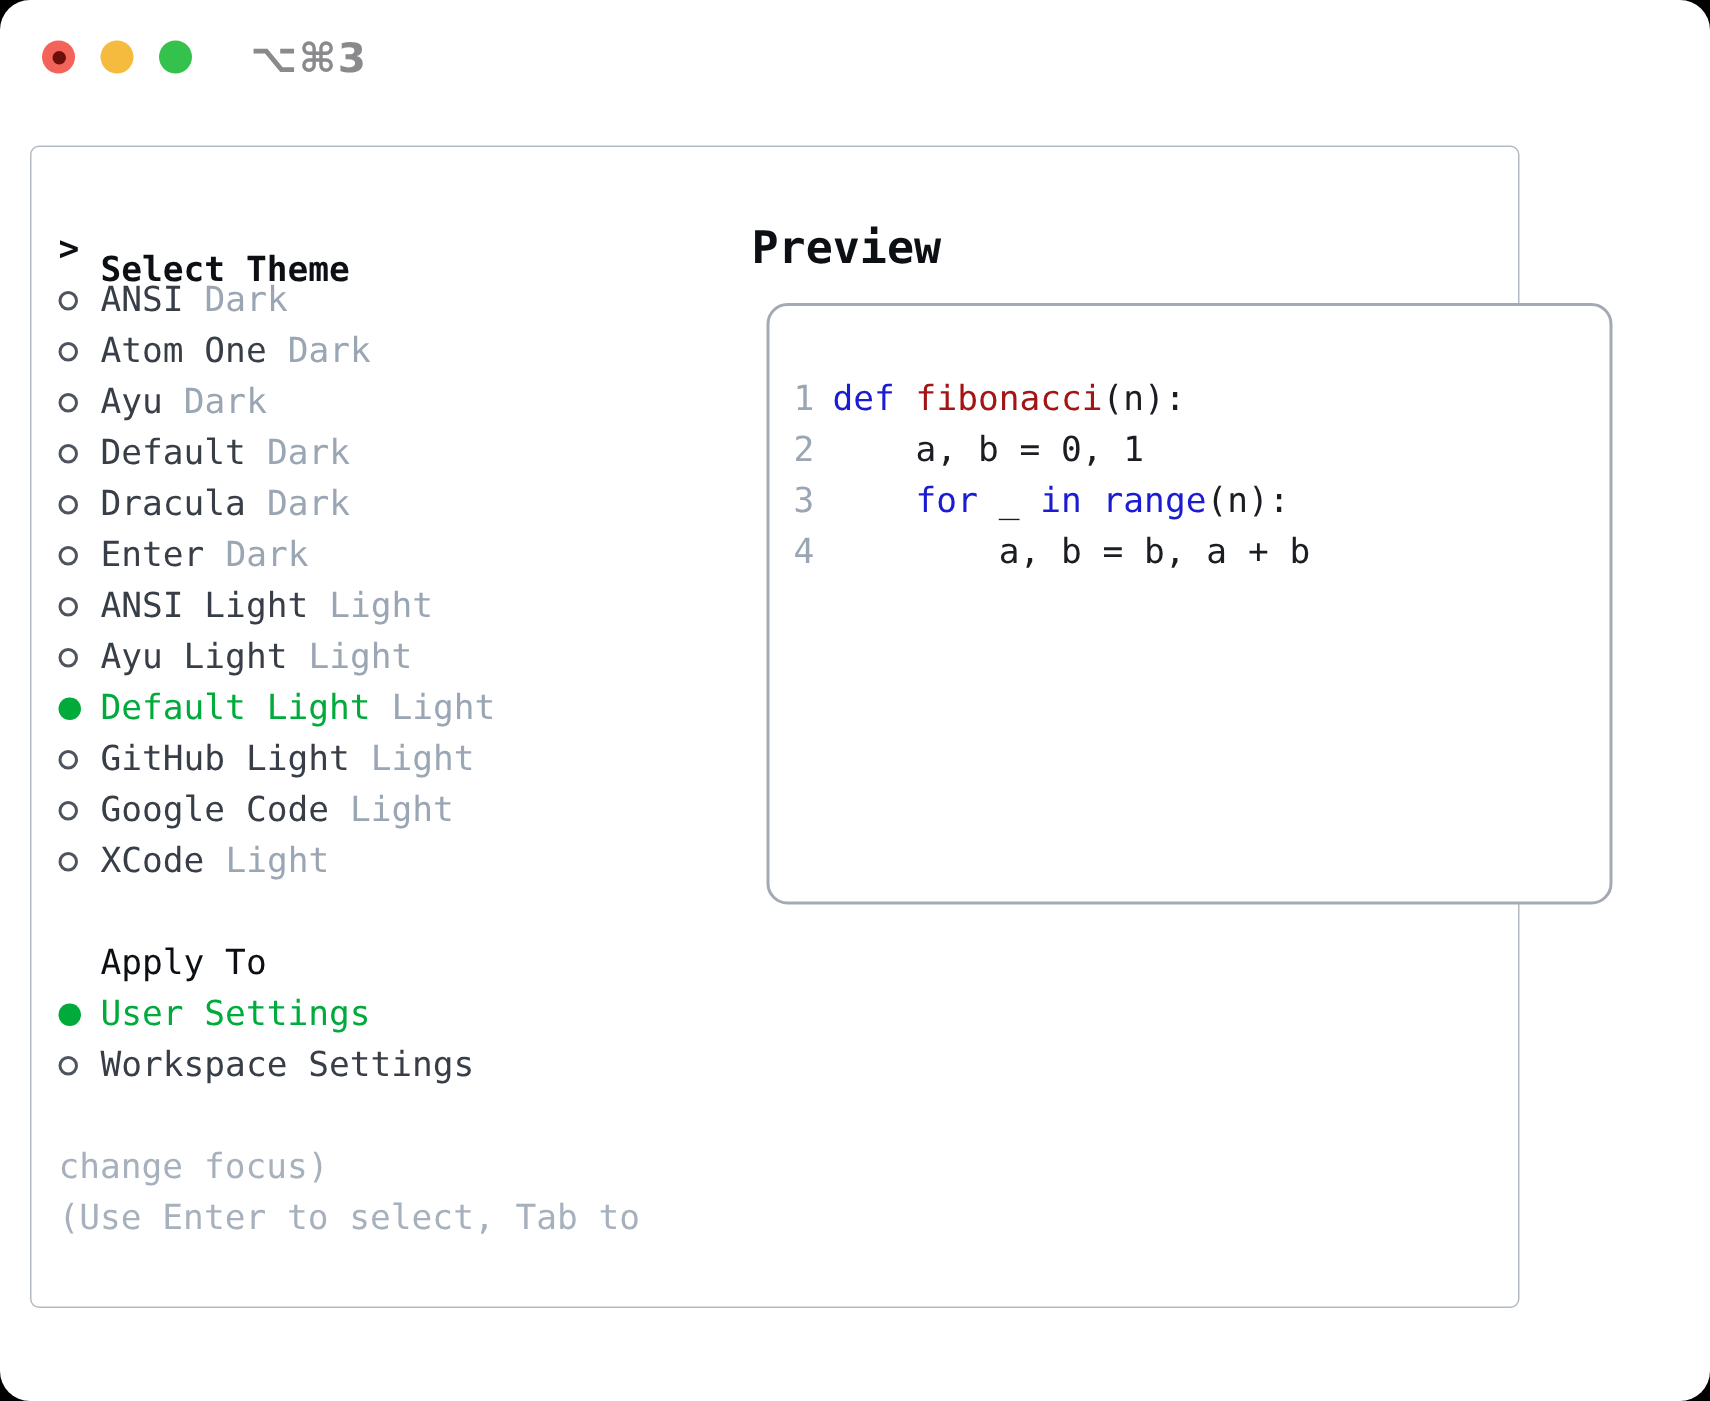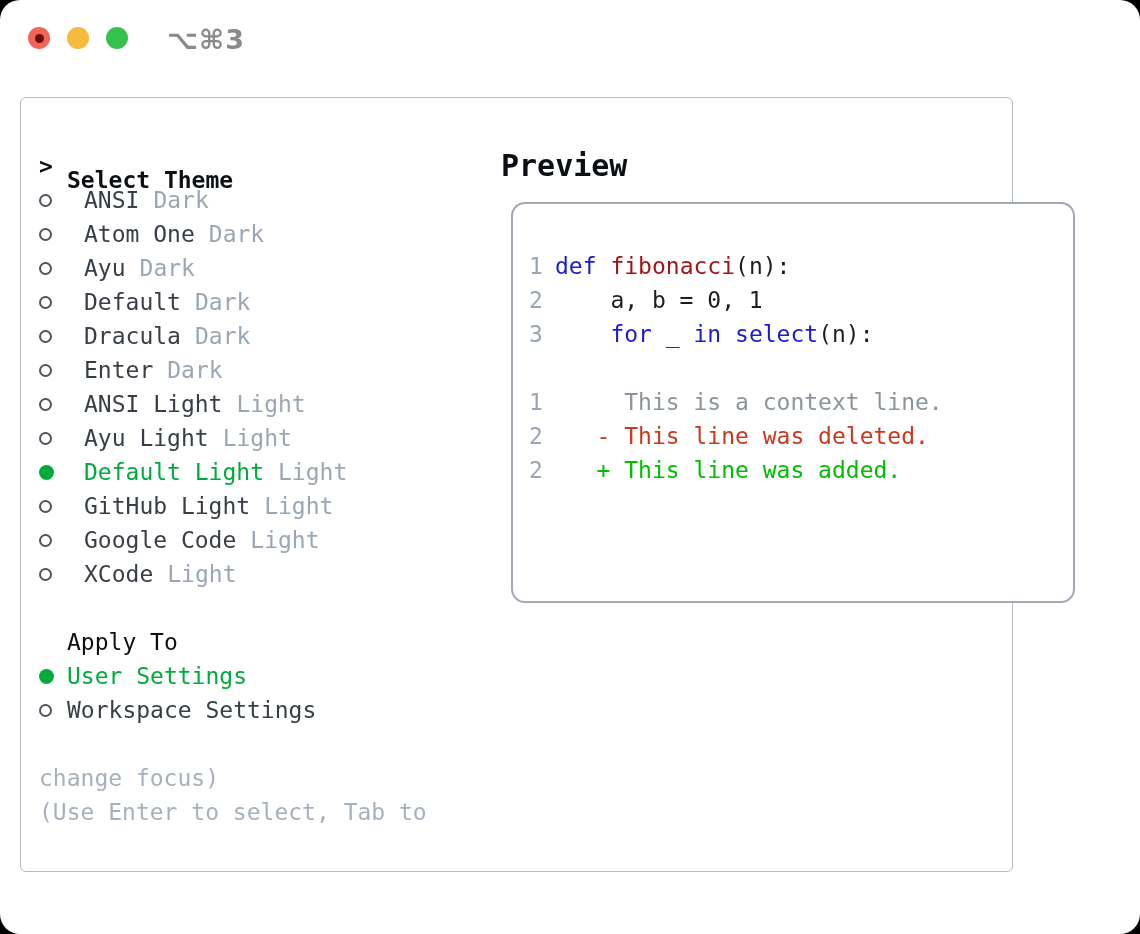--- a/index.html
+++ b/index.html
@@ -77,21 +77,21 @@
   .row{height:34px; display:flex; align-items:center; white-space:pre;}
   .gutter{width:28px; flex:0 0 28px; display:flex; align-items:center;}
   .ring{
     width:13px; height:13px; border:2px solid #4e545d; border-radius:50%;
   }
   .dot{
     width:15px; height:15px; border-radius:50%; background:var(--accent_green);
   }
   .prompt{font-weight:700; color:var(--heading_text);}
   .list-title{font-weight:700; color:var(--heading_text);margin-top:28px;}
-  .theme-row .name{color:var(--main_text);margin-left:17px;}
+  .theme-row .name{color:var(--main_text);}
   .theme-row.selected .name{color:var(--accent_green);text-align:center;}
   .variant{color:var(--muted_gray); margin-left:14px;}
   .apply-title{color:var(--heading_text);}
   .option-row .name{color:var(--main_text);}
   .option-row.selected .name{color:var(--accent_green);}
   .blank{height:34px;}
   .help-line{height:34px; line-height:34px; color:var(--help_gray); white-space:pre;}
   
   .preview-title{
     position:absolute; left:480px; top:51px; height:34px; line-height:34px;
@@ -239,24 +239,20 @@
       <div class="help-line">change focus)</div>
       <div class="help-line">(Use Enter to select, Tab to</div>
     </div>
 
     <div class="preview-title">Preview</div>
 
     <div class="preview-box">
       <div id="code-lines">
           <div class="pline"><span class="ln">1</span><span class="tok-kw">def</span><span class="tok-plain"> </span><span class="tok-fn">fibonacci</span><span class="tok-plain">(n):</span></div>
           <div class="pline"><span class="ln">2</span><span class="tok-plain">    a, b = 0, 1</span></div>
-          <div class="pline"><span class="ln">3</span><span class="tok-plain">    </span><span class="tok-kw">for</span><span class="tok-plain"> _ </span><span class="tok-kw">in</span><span class="tok-plain"> </span><span class="tok-kw">select</span><span class="tok-plain">(n):</span></div>
+          <div class="pline"><span class="ln">3</span><span class="tok-plain">    </span><span class="tok-kw">for</span><span class="tok-plain"> _ </span><span class="tok-kw">in</span><span class="tok-plain"> </span><span class="tok-kw">range</span><span class="tok-plain">(n):</span></div>
+          <div class="pline"><span class="ln">4</span><span class="tok-plain">        a, b = b, a + b</span></div>
         </div>
       <div class="pspacer"></div>
-      <div id="diff-lines">
-          <div class="pline"><span class="ln">1</span><span class="diff-ctx">     This is a context line.</span></div>
-          <div class="pline"><span class="ln">2</span><span class="diff-del">   - This line was deleted.</span></div>
-          <div class="pline"><span class="ln">2</span><span class="diff-add">   + This line was added.</span></div>
-        </div>
     </div>
 
   </div>
 </div>
 
 </body></html>

